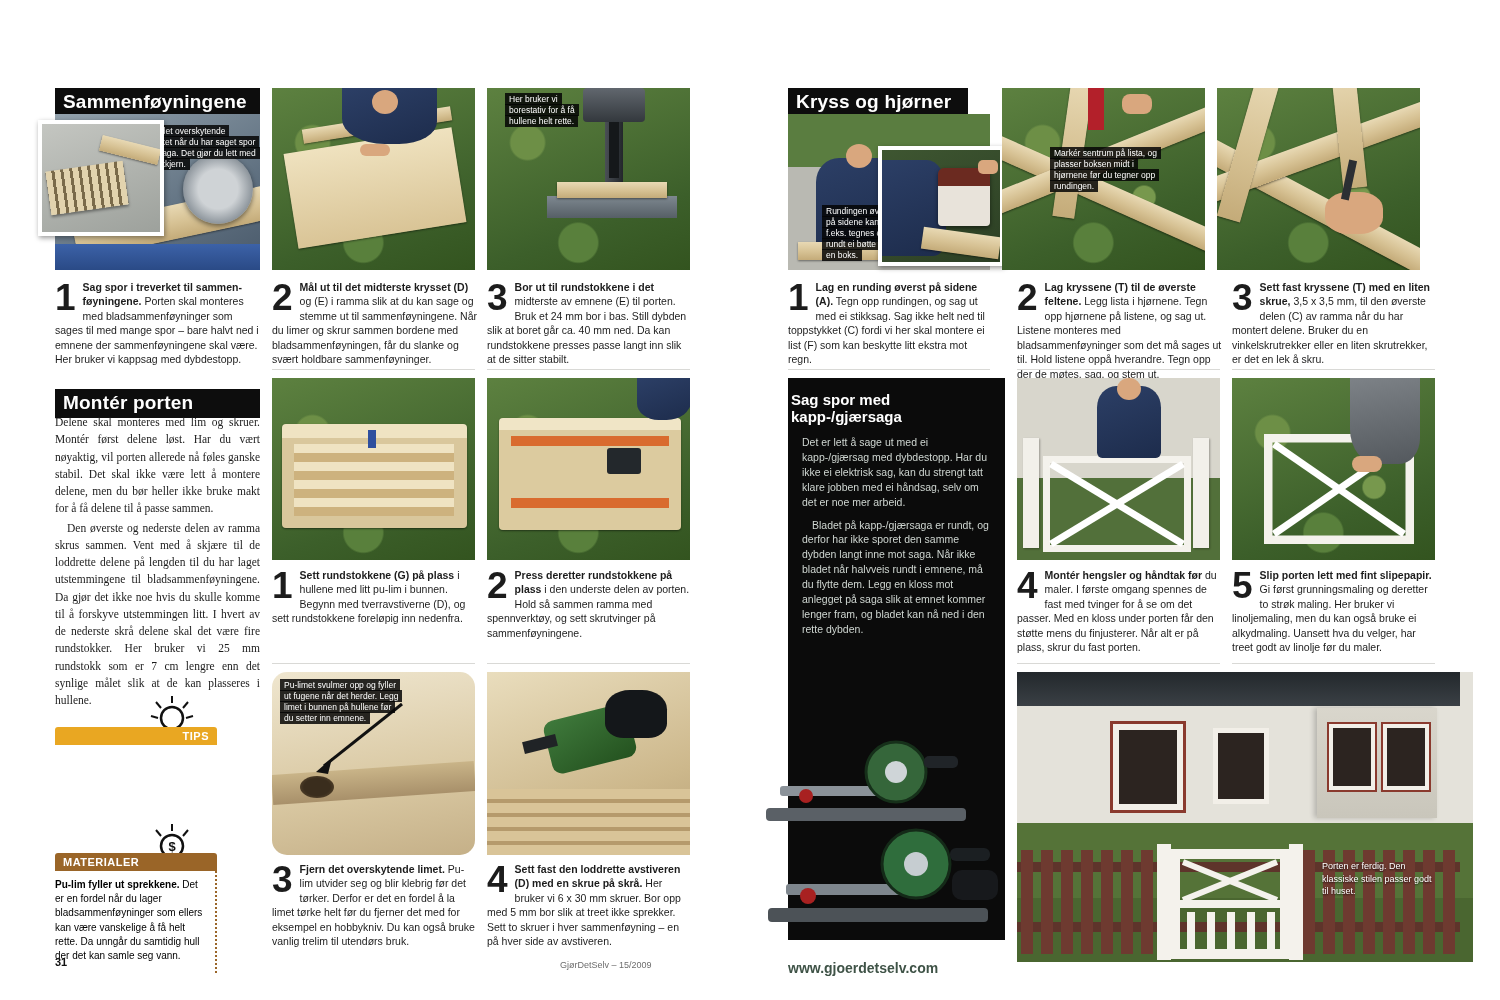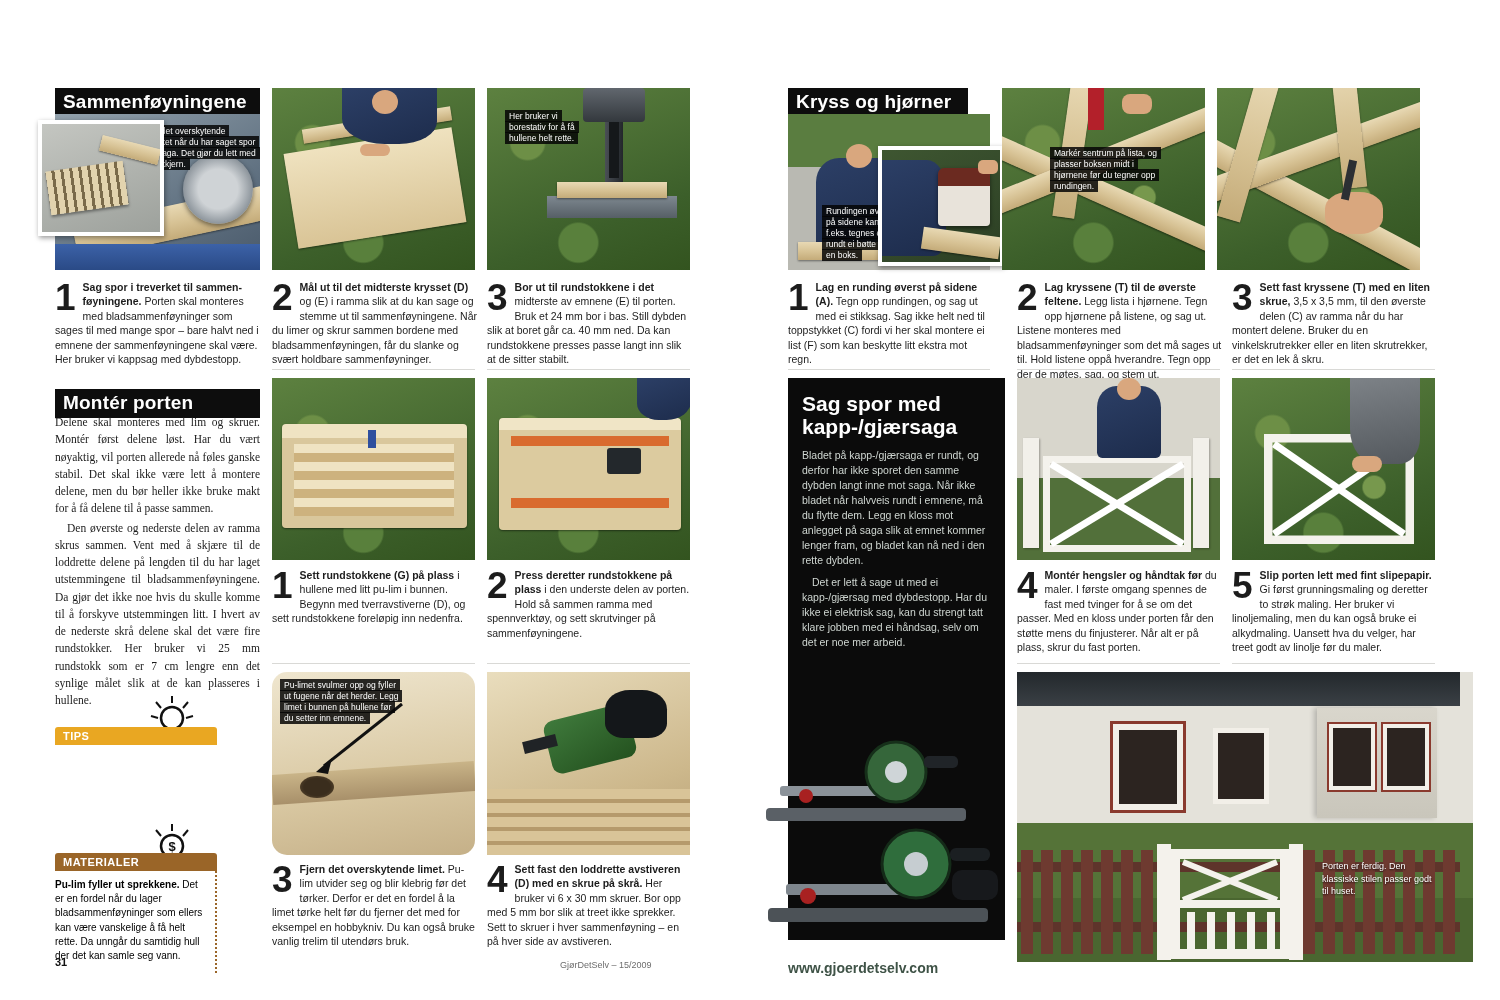--- a/index.html
+++ b/index.html
@@ -41,21 +41,21 @@
   .infobox .bar{color:#fff;font-weight:bold;font-size:11px;letter-spacing:.5px;padding:3px 8px;border-radius:3px 3px 0 0;}
   .infobox .content{font-size:10px;line-height:1.42;padding:7px 6px 10px 0;border-right:2px dotted;}
   .tips .bar{background:#e9a722;}
   .tips .content{border-color:#e9a722;}
   .materials .bar{background:#9a6528;}
   .materials .content{border-color:#9a6528;}
   .bulb{position:absolute;}
 
   
   .sawbox{position:absolute;background:#0b0b0b;color:#e8ede9;}
-  .sawbox h2{color:#fff;font-size:21px;line-height:1.1;margin:14px 14px 10px 14px;font-family:"Liberation Sans",sans-serif;}
+  .sawbox h2{color:#fff;font-size:15px;line-height:1.1;margin:14px 14px 10px 3px;font-family:"Liberation Sans",sans-serif;}
   .sawbox p{font-size:10.5px;line-height:1.42;margin:0 14px 8px 14px;color:#cfd6d1;}
   .sawbox p + p{text-indent:10px;}
 
   .footer-text{font-size:9px;color:#6d6d6d;}
   .folio{font-size:11px;font-weight:bold;color:#111;}
   .site{font-size:14px;color:#3f5347;font-weight:bold;}
 
   .gate-x{stroke:#fff;stroke-width:7;}
   .fence-picket{fill:#6e3a30;}
 </style>
@@ -87,21 +87,21 @@
   <div class="abs skin" style="left:88px;top:56px;width:30px;height:12px;border-radius:6px;"></div>
 </div>
 
 <div class="photo" style="left:487px;top:88px;width:203px;height:182px;">
   <div class="grass"></div>
   <div class="abs" style="left:118px;top:0;width:18px;height:120px;background:linear-gradient(90deg,#4a4f55,#23272b);"></div>
   <div class="abs" style="left:96px;top:0;width:62px;height:34px;background:linear-gradient(180deg,#61676e,#33383d);border-radius:4px;"></div>
   <div class="abs" style="left:122px;top:34px;width:10px;height:56px;background:#15181a;"></div>
   <div class="abs" style="left:60px;top:108px;width:130px;height:22px;background:linear-gradient(180deg,#7e8890,#565f66);"></div>
   <div class="abs wood" style="left:70px;top:94px;width:110px;height:16px;"></div>
-  <div class="pcap" style="left:18px;top:6px;max-width:86px;margin-top:17px;">
+  <div class="pcap" style="left:18px;top:6px;max-width:86px;">
     <span>Her bruker vi borestativ for å få hullene helt rette.</span>
   </div>
 </div>
 
 <div class="step" style="left:55px;top:280px;">
   <span class="num">1</span>
   <b>Sag spor i treverket til sammen­føyningene.</b>
   <span>Porten skal monteres med bladsammenføyninger som sages til med mange spor – bare halvt ned i emnene der sammenføyningene skal være. Her bruker vi kappsag med dybdestopp.</span>
 </div>
 <div class="step" style="left:272px;top:280px;">
@@ -187,21 +187,21 @@
   <g stroke="#111" stroke-width="2" fill="none">
     <line x1="26" y1="2" x2="26" y2="9"></line>
       <line x1="10" y1="8" x2="15" y2="14"></line>
       <line x1="42" y1="8" x2="37" y2="14"></line>
     <line x1="5" y1="22" x2="12" y2="24"></line>
       <line x1="47" y1="22" x2="40" y2="24"></line>
   </g>
   <circle cx="26" cy="24" r="11" fill="#fff" stroke="#111" stroke-width="2.5"></circle>
   <rect x="21" y="34" width="10" height="9" rx="2" fill="#111"></rect>
 </svg>
-<div class="infobox tips" style="left:55px;top:727px;">
+<div class="infobox tips" style="left:55px;top:727px;text-align:right;">
   <div class="bar">TIPS</div>
 </div>
 
 <svg class="bulb" style="left:146px;top:822px;" width="52" height="52" viewBox="0 0 52 52">
   <g stroke="#111" stroke-width="2" fill="none">
     <line x1="26" y1="2" x2="26" y2="9"></line>
       <line x1="10" y1="8" x2="15" y2="14"></line>
       <line x1="42" y1="8" x2="37" y2="14"></line>
   </g>
   <circle cx="26" cy="24" r="11" fill="#fff" stroke="#111" stroke-width="2.5"></circle>
@@ -270,22 +270,22 @@
   <span class="num">3</span>
   <b>Sett fast kryssene (T) med en liten skrue,</b>
   <span>3,5 x 3,5 mm, til den øverste delen (C) av ramma når du har montert delene. Bruker du en vinkelskrutrekker eller en liten skrutrekker, er det en lek å skru.</span>
 </div>
 <div class="rule" style="left:788px;top:369px;width:202px;"></div>
 <div class="rule" style="left:1017px;top:369px;width:203px;"></div>
 <div class="rule" style="left:1232px;top:369px;width:203px;"></div>
 
 <div class="sawbox" style="left:788px;top:378px;width:217px;height:562px;">
   <h2>Sag spor med kapp-/gjærsaga</h2>
+  <p>Det er lett å sage ut med ei kapp-/gjærsag med dybdestopp. Har du ikke ei elektrisk sag, kan du strengt tatt klare jobben med ei håndsag, selv om det er noe mer arbeid.</p>
   <p>Bladet på kapp-/gjærsaga er rundt, og derfor har ikke sporet den samme dybden langt inne mot saga. Når ikke bladet når halvveis rundt i emnene, må du flytte dem. Legg en kloss mot anlegget på saga slik at emnet kommer lenger fram, og bladet kan nå ned i den rette dybden.</p>
-  <p>Det er lett å sage ut med ei kapp-/gjærsag med dybdestopp. Har du ikke ei elektrisk sag, kan du strengt tatt klare jobben med ei håndsag, selv om det er noe mer arbeid.</p>
   <svg width="260" height="230" viewBox="0 0 260 230" style="position:absolute;left:-42px;bottom:-6px;">
     <g>
       <rect x="20" y="92" width="200" height="13" rx="4" fill="#5a6066"></rect>
       <rect x="34" y="70" width="120" height="10" rx="3" fill="#8b9299"></rect>
       <circle cx="150" cy="56" r="30" fill="#35663a" stroke="#16301a" stroke-width="3"></circle>
       <circle cx="150" cy="56" r="11" fill="#cfd5d8"></circle>
       <rect x="178" y="40" width="34" height="12" rx="5" fill="#202428"></rect>
       <circle cx="60" cy="80" r="7" fill="#a82121"></circle>
     </g>
     <g transform="translate(10,96)">

